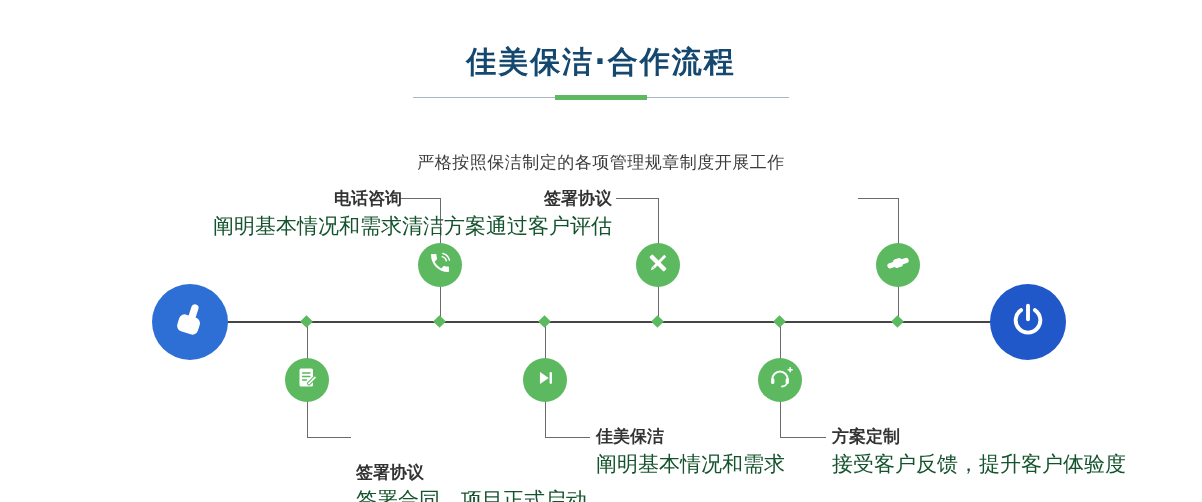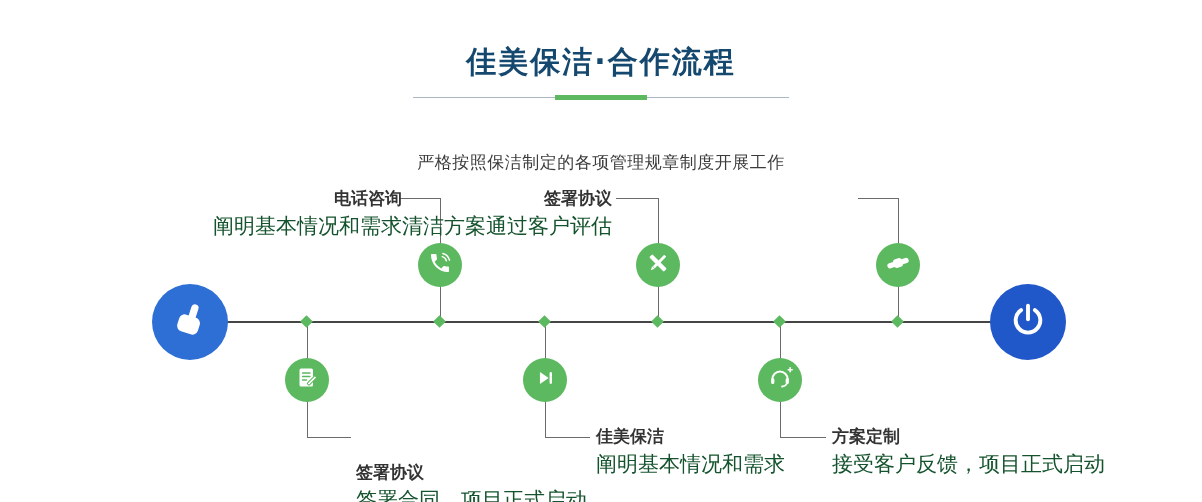--- a/index.html
+++ b/index.html
@@ -193,16 +193,16 @@
   <div class="step bottom b1">
     <div class="label">签署协议</div>
     <div class="desc">签署合同，项目正式启动</div>
   </div>
   <div class="step bottom b2">
     <div class="label">佳美保洁</div>
     <div class="desc">阐明基本情况和需求</div>
   </div>
   <div class="step bottom b3">
     <div class="label">方案定制</div>
-    <div class="desc">接受客户反馈，项目正式启动</div>
+    <div class="desc">接受客户反馈，提升客户体验度</div>
   </div>
 
 </div>
 
 </body></html>

